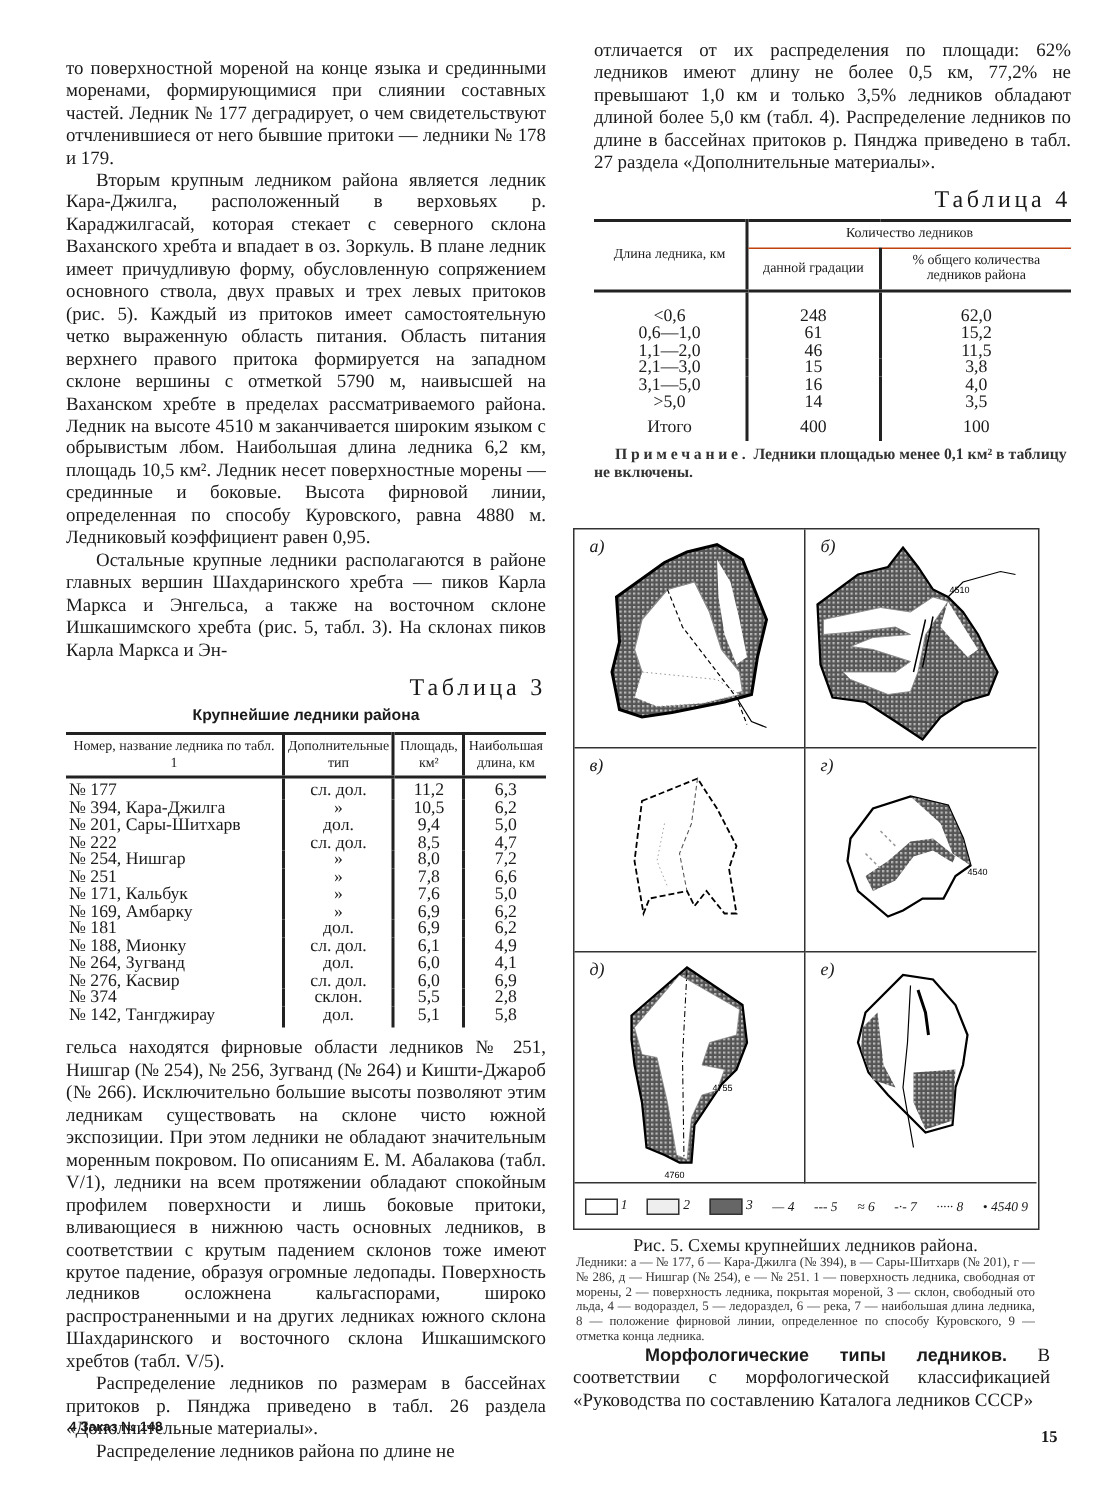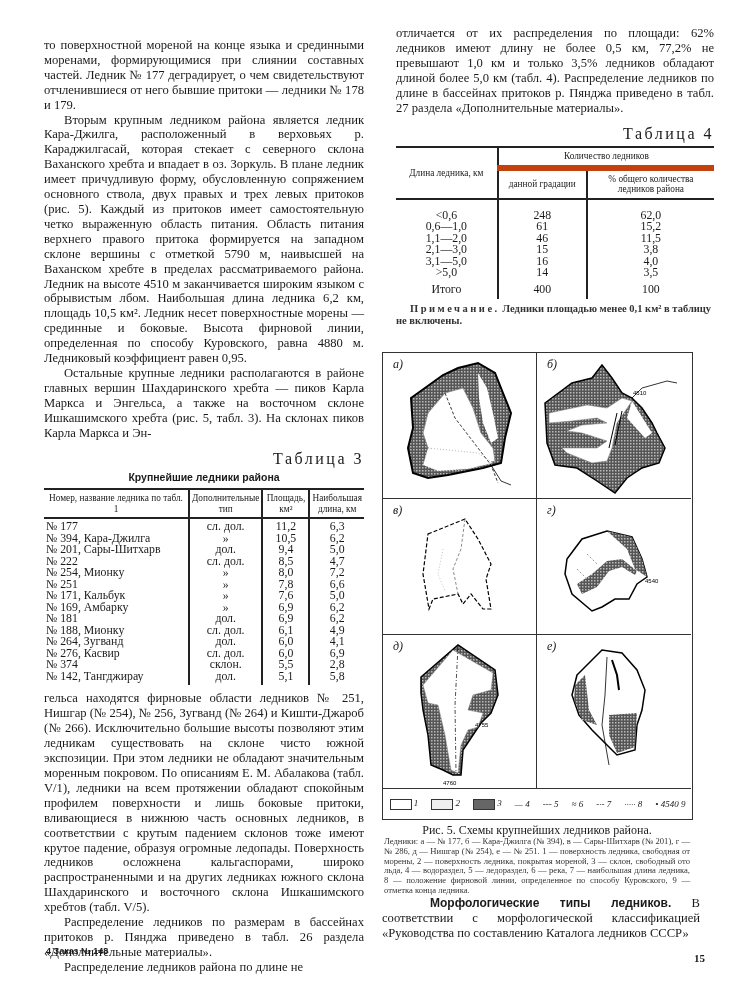--- a/index.html
+++ b/index.html
@@ -88,21 +88,21 @@
           <td class="vline num">9,4</td>
           <td class="vline num">5,0</td>
         </tr>
         <tr>
           <td>№ 222</td>
           <td class="vline num">сл. дол.</td>
           <td class="vline num">8,5</td>
           <td class="vline num">4,7</td>
         </tr>
         <tr>
-          <td>№ 254, Мионку</td>
+          <td>№ 254, Нишгар</td>
           <td class="vline num">»</td>
           <td class="vline num">8,0</td>
           <td class="vline num">7,2</td>
         </tr>
         <tr>
           <td>№ 251</td>
           <td class="vline num">»</td>
           <td class="vline num">7,8</td>
           <td class="vline num">6,6</td>
         </tr>
@@ -163,21 +163,21 @@
 </div>
 
 <div class="col right">
   <p>отличается от их распределения по площади: 62% ледников имеют длину не более 0,5 км, 77,2% не превышают 1,0 км и только 3,5% ледников обладают длиной более 5,0 км (табл. 4). Распределение ледников по длине в бассейнах притоков р. Пянджа приведено в табл. 27 раздела «Дополнительные материалы».</p>
 
   <div class="tbl-label">Таблица 4</div>
   <table class="t4">
     <thead>
       <tr>
         <th rowspan="2" style="width:32%; border-bottom:2px solid #222;">Длина ледника, км</th>
-        <th colspan="2" class="vline" style="border-bottom:6px solid #c2410c;">Количество ледников</th>
+        <th colspan="2" class="vline" style="border-bottom:1px solid #c2410c;">Количество ледников</th>
       </tr>
       <tr class="hdr-bottom">
         <th class="vline" style="width:28%">данной градации</th>
         <th class="vline" style="width:40%">% общего количества ледников района</th>
       </tr>
     </thead>
     <tbody id="t4body">
         <tr>
           <td>&lt;0,6</td>
           <td class="vline">248</td>

